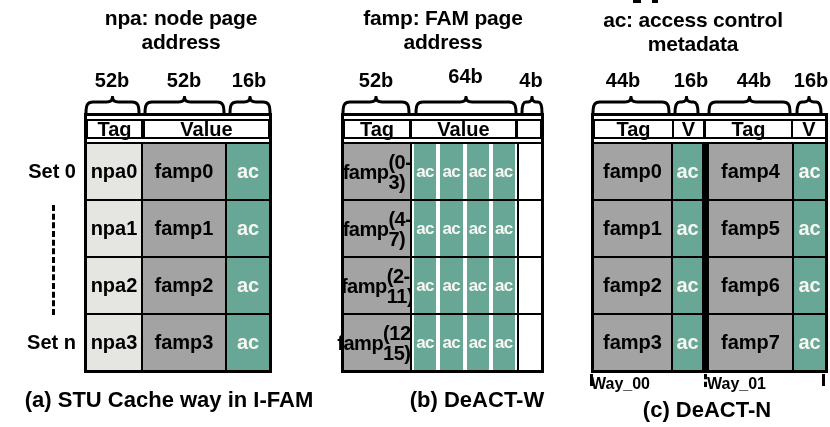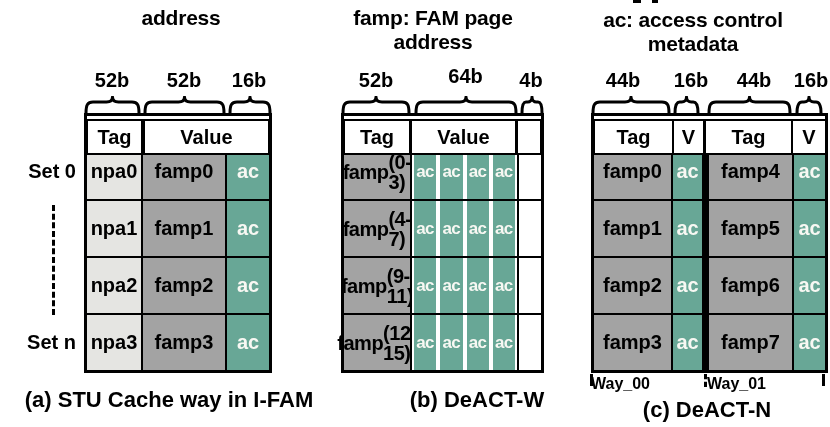--- a/index.html
+++ b/index.html
@@ -11,21 +11,21 @@
   .brace{height:18px;}
   .caption{font-size:22px;text-align:center;white-space:nowrap;}
   .setlabel{font-size:20px;text-align:right;width:76px;}
   .waylabel{font-size:16px;}
 
   
   .tbl{position:absolute;top:113px;height:260px;border:3px solid #000;background:#000;
        display:grid;gap:2px;box-sizing:border-box;}
   .tbl .cell{display:flex;align-items:center;justify-content:center;font-size:20px;}
   .hdrband{grid-column:1/-1;background:#fff;position:relative;}
-  .hdrbox{position:absolute;top:3px;height:36px;box-sizing:border-box;border:2.5px solid #000;
+  .hdrbox{position:absolute;top:3px;height:20px;box-sizing:border-box;border:2.5px solid #000;
           background:#fff;display:flex;align-items:center;justify-content:center;
           font-size:20px;line-height:18px;}
   .gray{background:#e5e5e2;}
   .blue{background:#a3a3a3;}
   .teal{background:#68a796;color:#f8f8f3;}
   .white{background:#fff;}
 
   #tblA{left:84px;width:188px;grid-template-columns:54px 82px 42px;
         grid-template-rows:26px repeat(4,1fr);}
   #tblB{left:341px;width:203px;grid-template-columns:66px 105px 22px;
@@ -46,20 +46,21 @@
 </style>
 </head>
 <body>
 
 <div id="fig">
 
   <div class="abs frag" style="left:633px;top:0;width:8px;"></div>
   <div class="abs frag" style="left:652px;top:0;width:6px;"></div>
 
   <div class="abs title" style="left:61px;top:6px;width:240px;">
+    <div>npa: node page</div>
     <div>address</div>
   </div>
 
   <div class="abs bitlabel" style="left:84px;top:68px;width:56px;">52b</div>
   <div class="abs bitlabel" style="left:142px;top:68px;width:84px;">52b</div>
   <div class="abs bitlabel" style="left:226px;top:68px;width:46px;">16b</div>
 
   <div class="abs brace" style="left:84px;top:96px;width:57px;"><svg width="57" height="18" viewBox="0 0 57 18">
         <path d="M2,17 C2,9 3.5,6 9,6 L22.5,6 C26.5,6 28.5,4 28.5,1 C28.5,4 30.5,6 34.5,6 L48,6 C53.5,6 55,9 55,17" fill="none" stroke="#000" stroke-width="3" stroke-linecap="round" stroke-linejoin="round"></path>
       </svg></div>
@@ -88,21 +89,21 @@
     <div class="cell gray">npa2</div>
     <div class="cell blue">famp2</div>
     <div class="cell teal">ac</div>
     <div class="cell gray">npa3</div>
     <div class="cell blue">famp3</div>
     <div class="cell teal">ac</div>
   </div>
 
   <div class="abs caption" style="left:8px;top:387px;width:322px;">(a) STU Cache way in I-FAM</div>
 
-  <div class="abs title" style="left:313px;top:6px;width:240px;text-align:center;">
+  <div class="abs title" style="left:323px;top:6px;width:240px;text-align:center;">
     <div>famp: FAM page</div>
     <div>address</div>
   </div>
 
   <div class="abs bitlabel" style="left:341px;top:68px;width:70px;">52b</div>
   <div class="abs bitlabel" style="left:413px;top:64px;width:105px;">64b</div>
   <div class="abs bitlabel" style="left:515px;top:68px;width:32px;">4b</div>
 
   <div class="abs brace" style="left:341px;top:96px;width:70px;"><svg width="70" height="18" viewBox="0 0 70 18">
         <path d="M2,17 C2,9 3.5,6 9,6 L29,6 C33,6 35,4 35,1 C35,4 37,6 41,6 L61,6 C66.5,6 68,9 68,17" fill="none" stroke="#000" stroke-width="3" stroke-linecap="round" stroke-linejoin="round"></path>
@@ -140,21 +141,21 @@
     <div class="bval">
       <div class="acblk">ac</div>
       <div class="acblk">ac</div>
       <div class="acblk">ac</div>
       <div class="acblk">ac</div>
     </div>
     <div class="cell white"></div>
 
     <div class="cell blue btag">
       <div>famp</div>
-      <div>(9-11)</div>
+      <div>(2-11)</div>
     </div>
     <div class="bval">
       <div class="acblk">ac</div>
       <div class="acblk">ac</div>
       <div class="acblk">ac</div>
       <div class="acblk">ac</div>
     </div>
     <div class="cell white"></div>
 
     <div class="cell blue btag">

